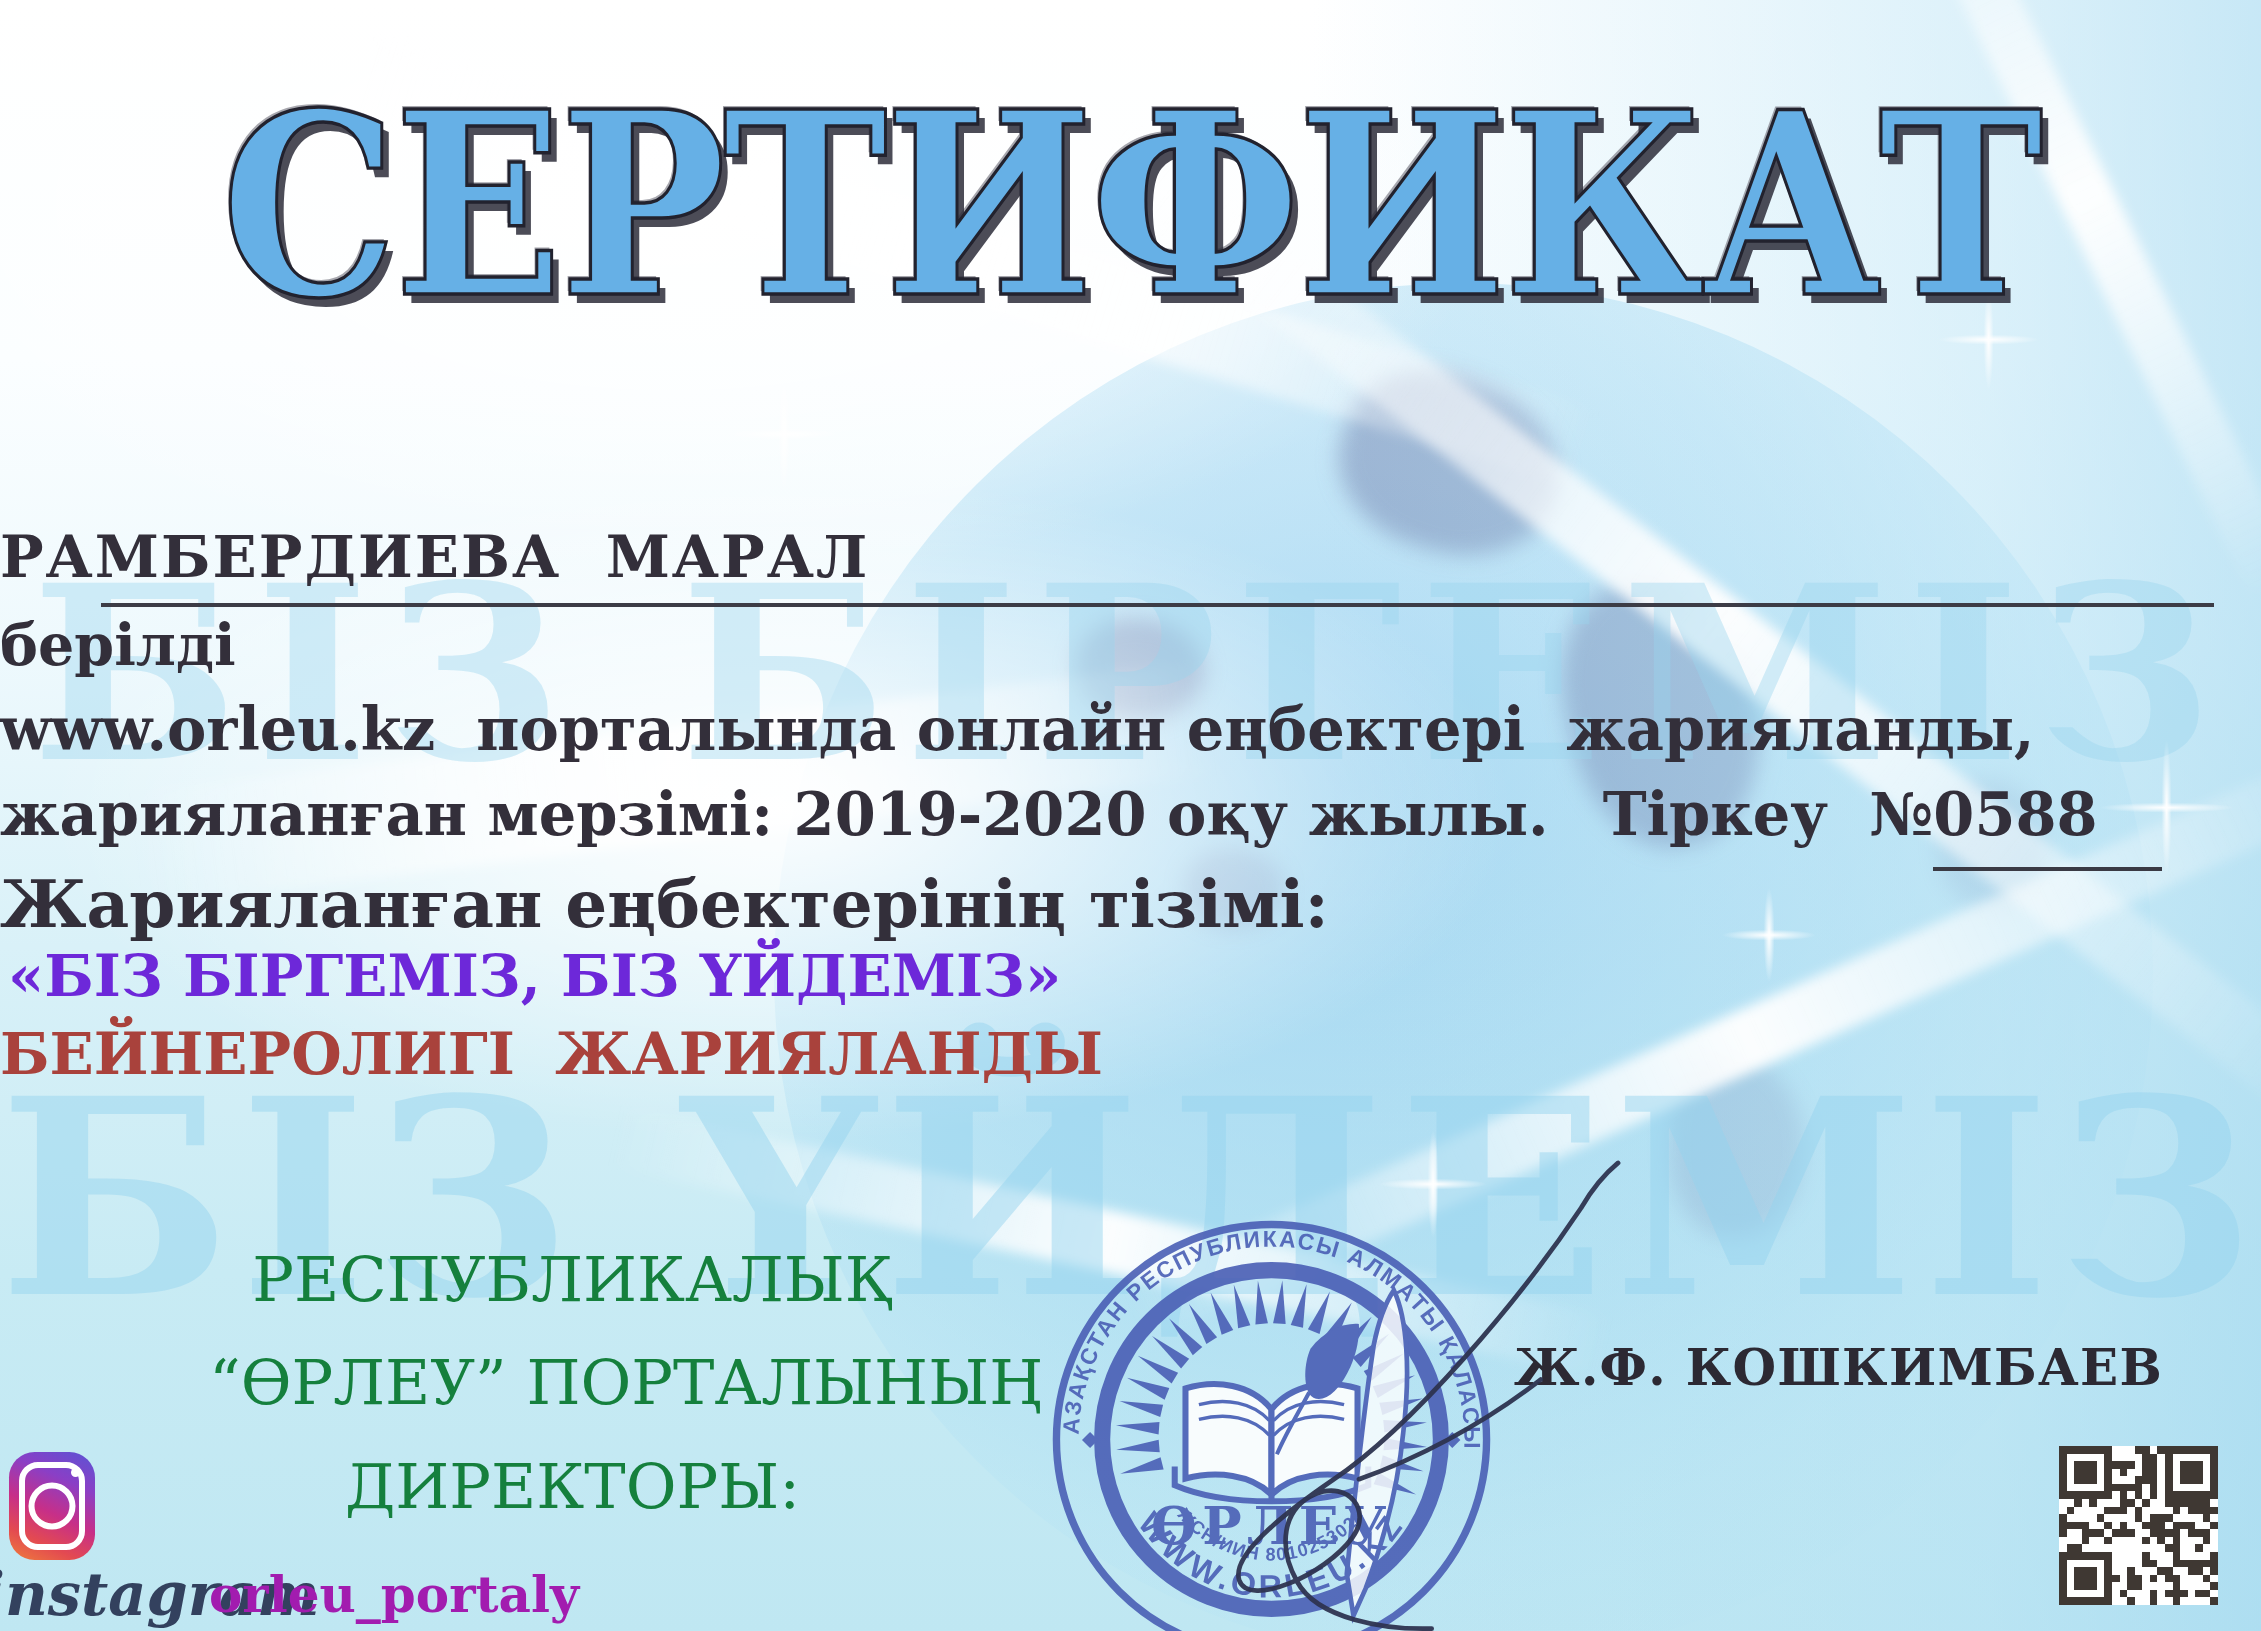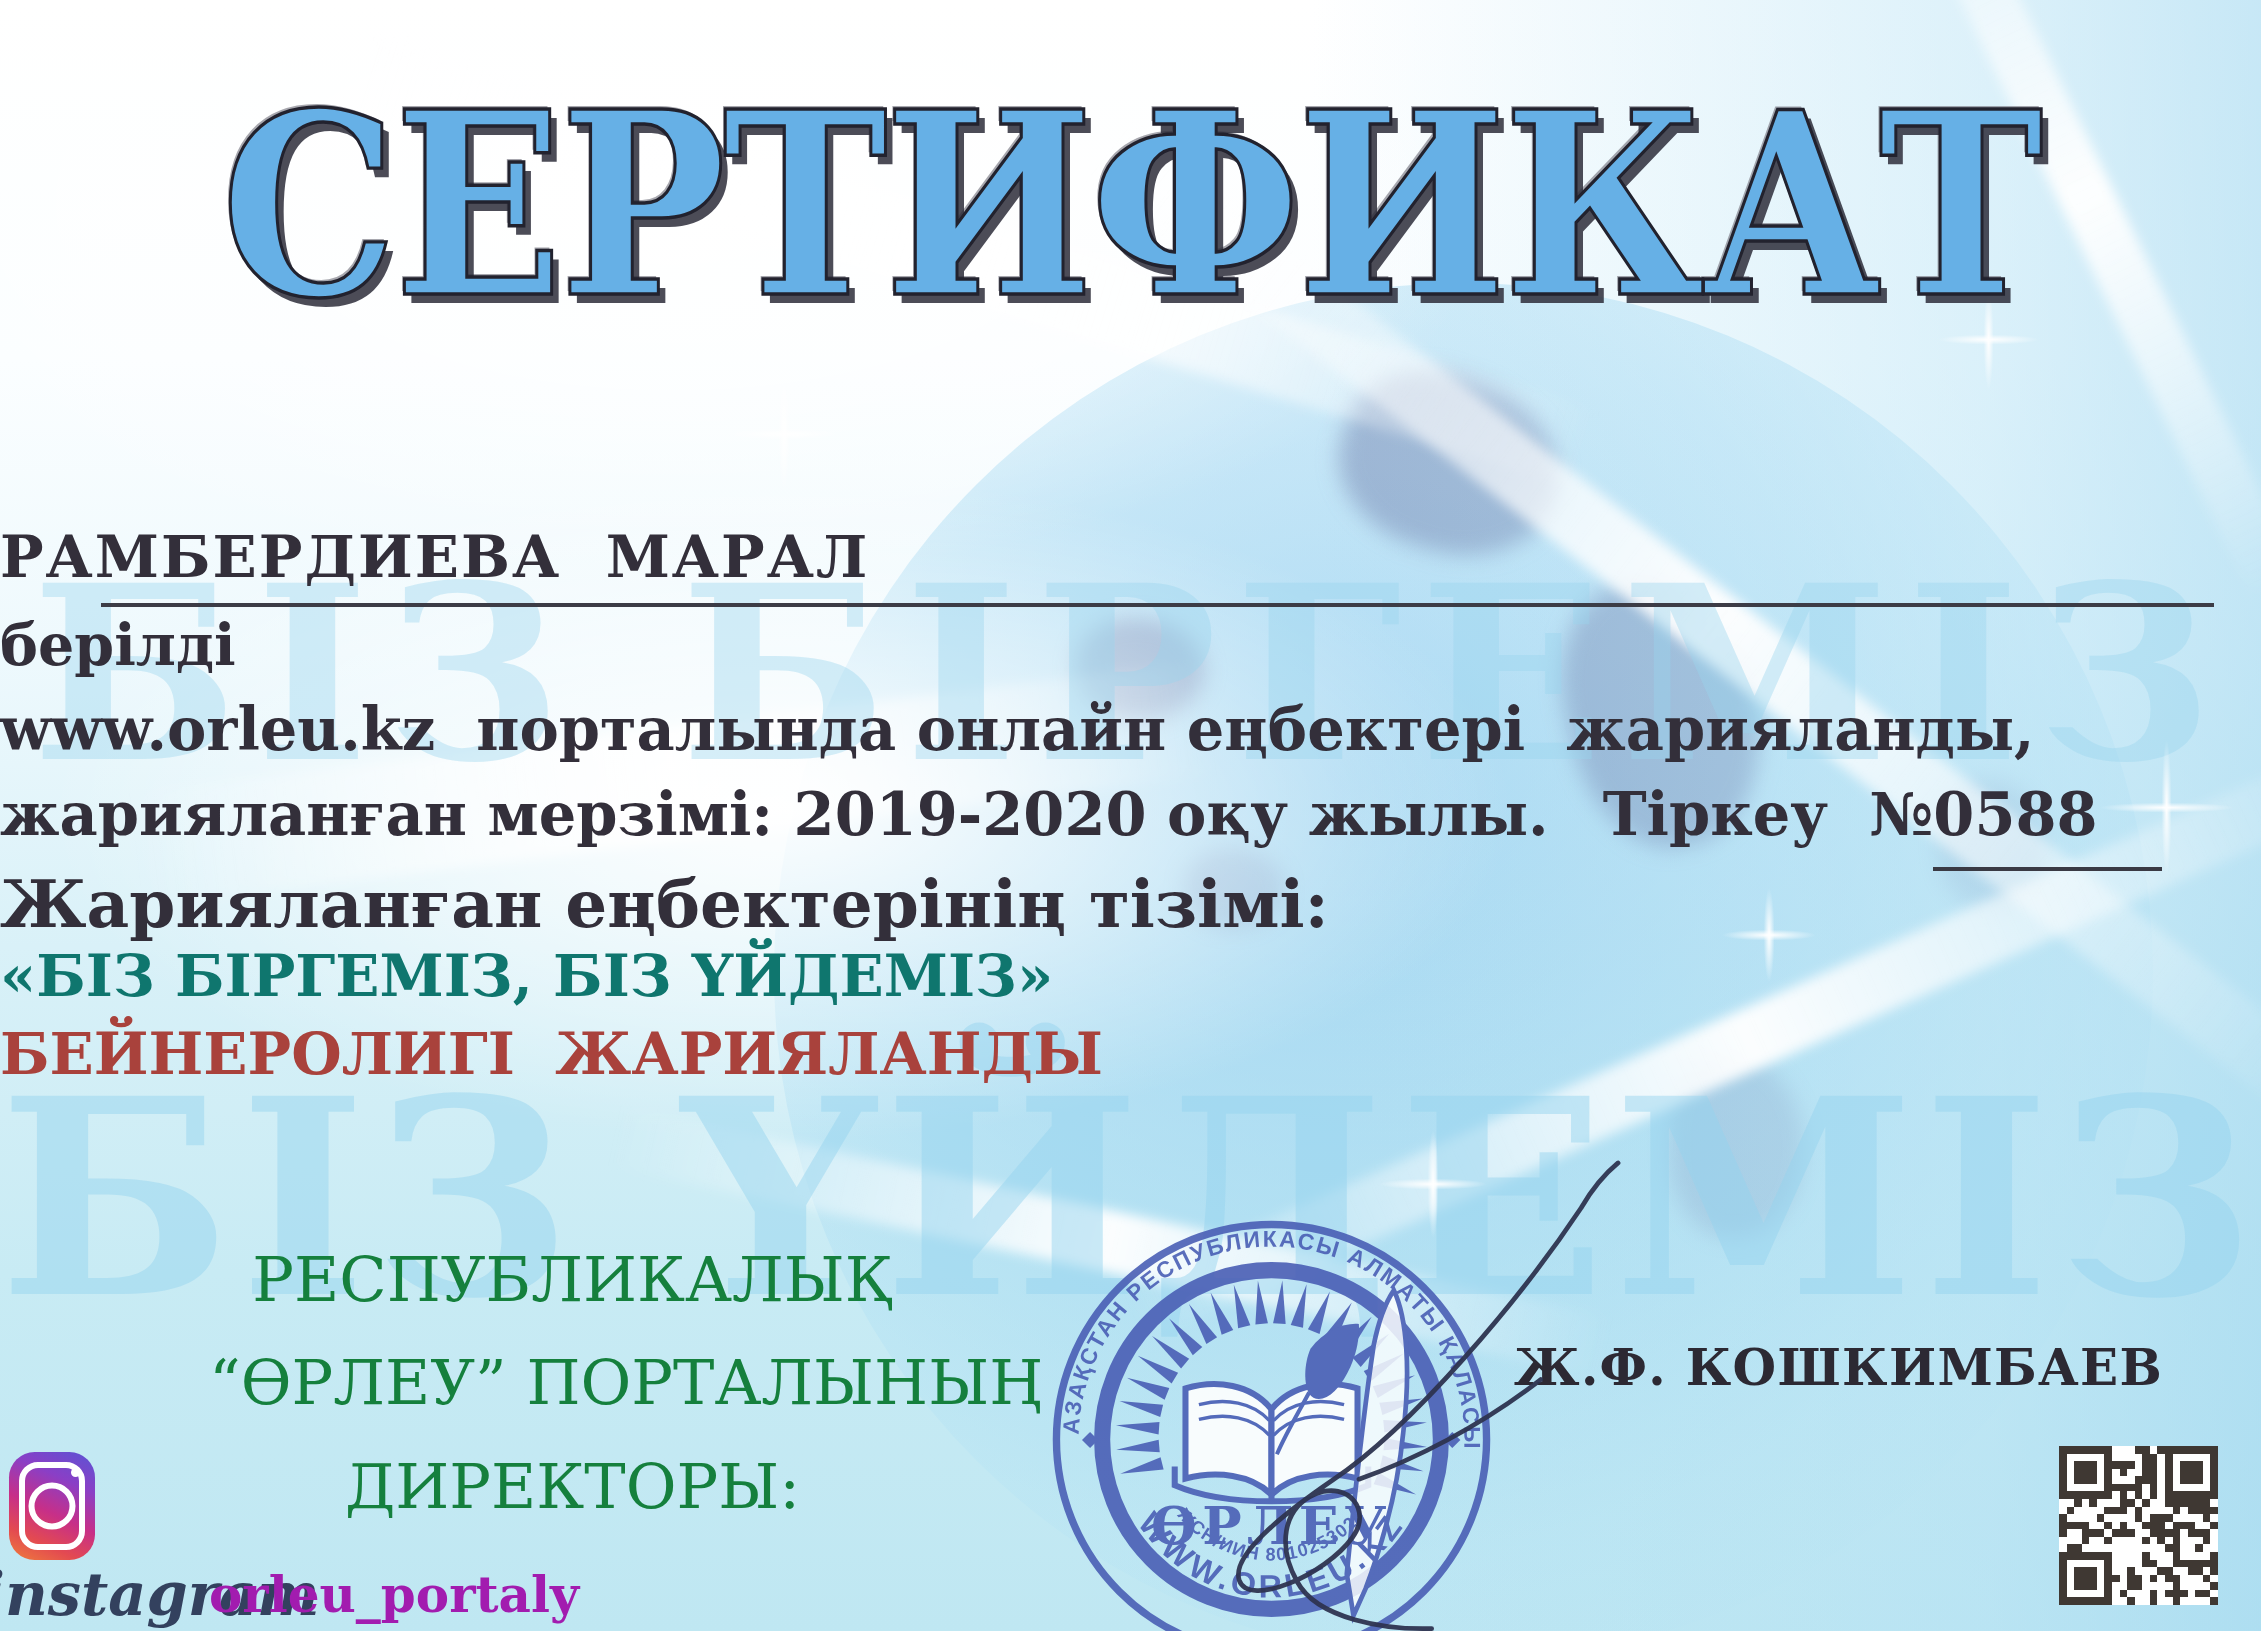--- a/index.html
+++ b/index.html
@@ -49,21 +49,21 @@
   .cline{position:absolute;left:0;right:0;text-align:left;font-weight:bold;
     color:#332f3a;white-space:pre;line-height:1.1;}
   .name{top:526px;font-size:58px;letter-spacing:2px;}
   .name-rule{position:absolute;left:101px;top:603px;width:2113px;height:4px;background:#3c3c46;}
   .given{top:614px;font-size:57px;}
   .l1{top:698px;font-size:59px;}
   .l2{top:783px;font-size:59px;}
   .reg-label{margin-left:54px;}
   .reg-num{border-bottom:4.7px solid #3a3a44;padding-right:64px;padding-bottom:18px;}
   .list-title{top:868px;font-size:66px;}
-  .red1{top:945px;font-size:58px;color:#0f766e;}
+  .red1{top:945px;font-size:58px;color:#6d28d9;padding-left:8px;}
   .red2{top:1023px;font-size:58px;color:#a9423c;}
   .issuer{position:absolute;left:209px;width:727px;text-align:center;font-weight:normal;
     color:#15803d;white-space:pre;}
   .issuer.i1{top:1243px;font-size:62px;}
   .issuer.i2{top:1346px;font-size:62px;}
   .issuer.i3{top:1450px;font-size:62px;}
   .director{position:absolute;left:1514px;top:1338px;font-size:50px;font-weight:bold;
     color:#2c2933;letter-spacing:1.3px;white-space:pre;}
   
   .ig-icon{position:absolute;left:9.4px;top:1452px;width:86px;height:108px;border-radius:25.6px;

